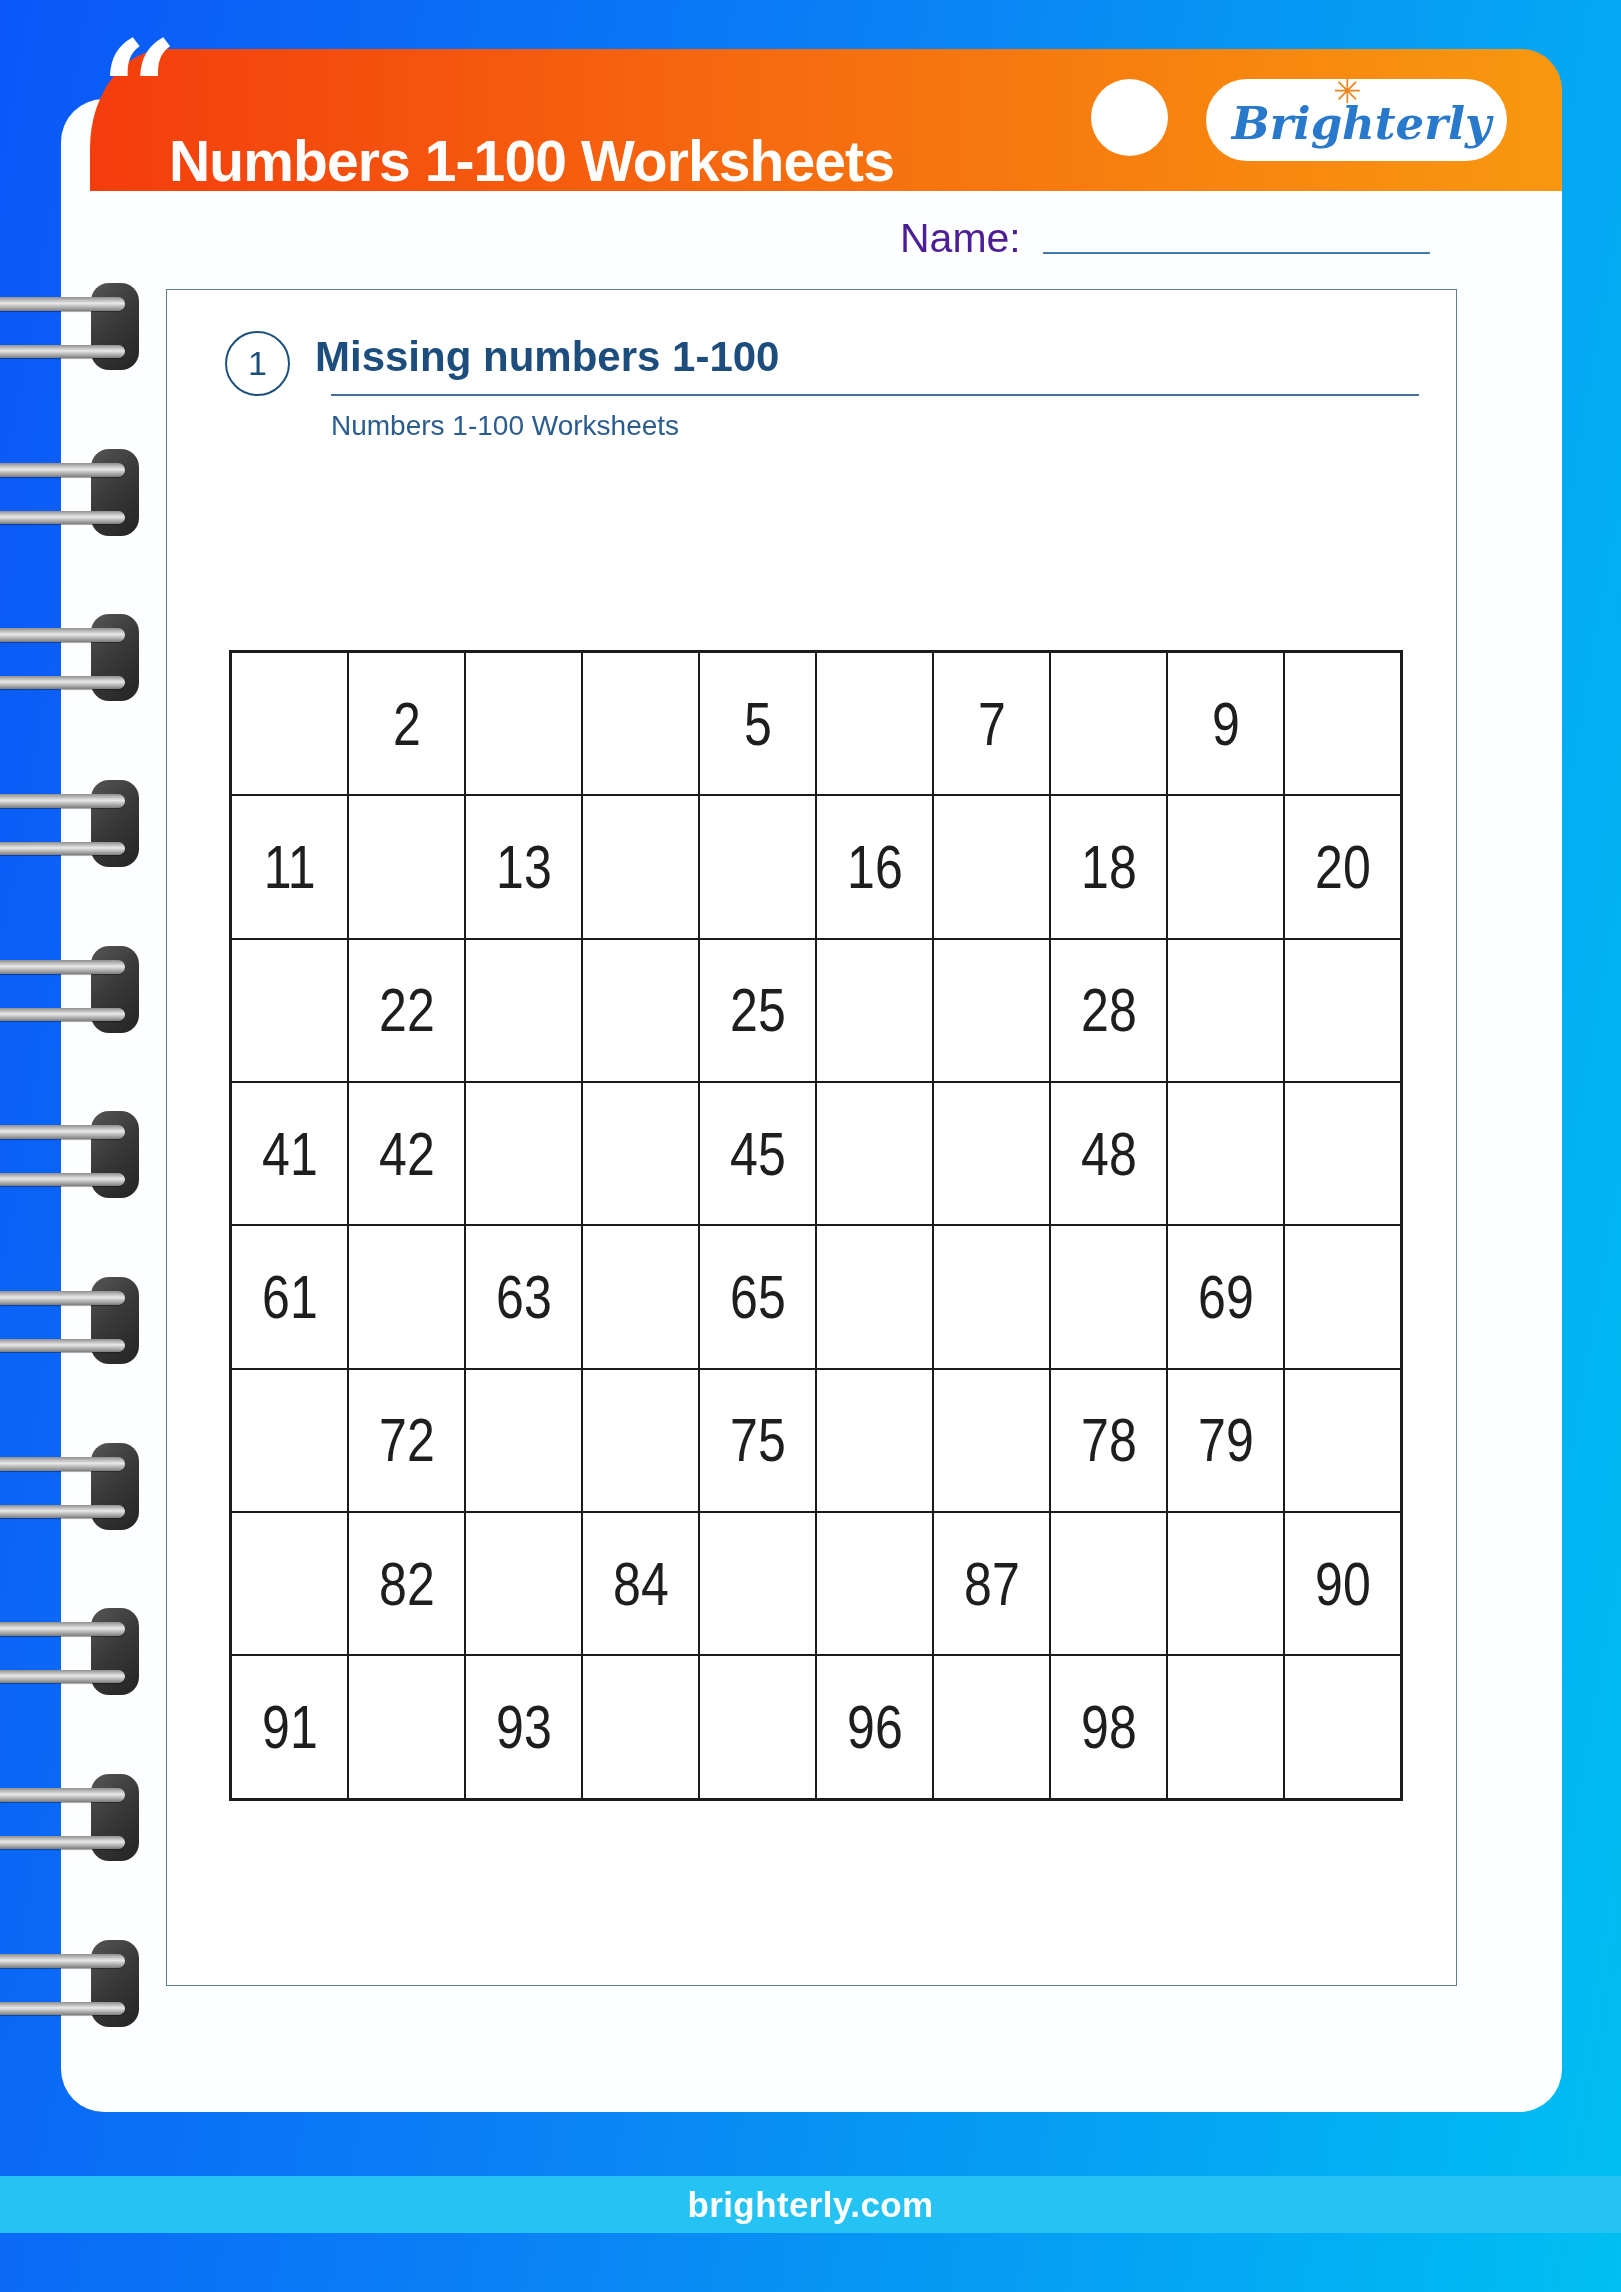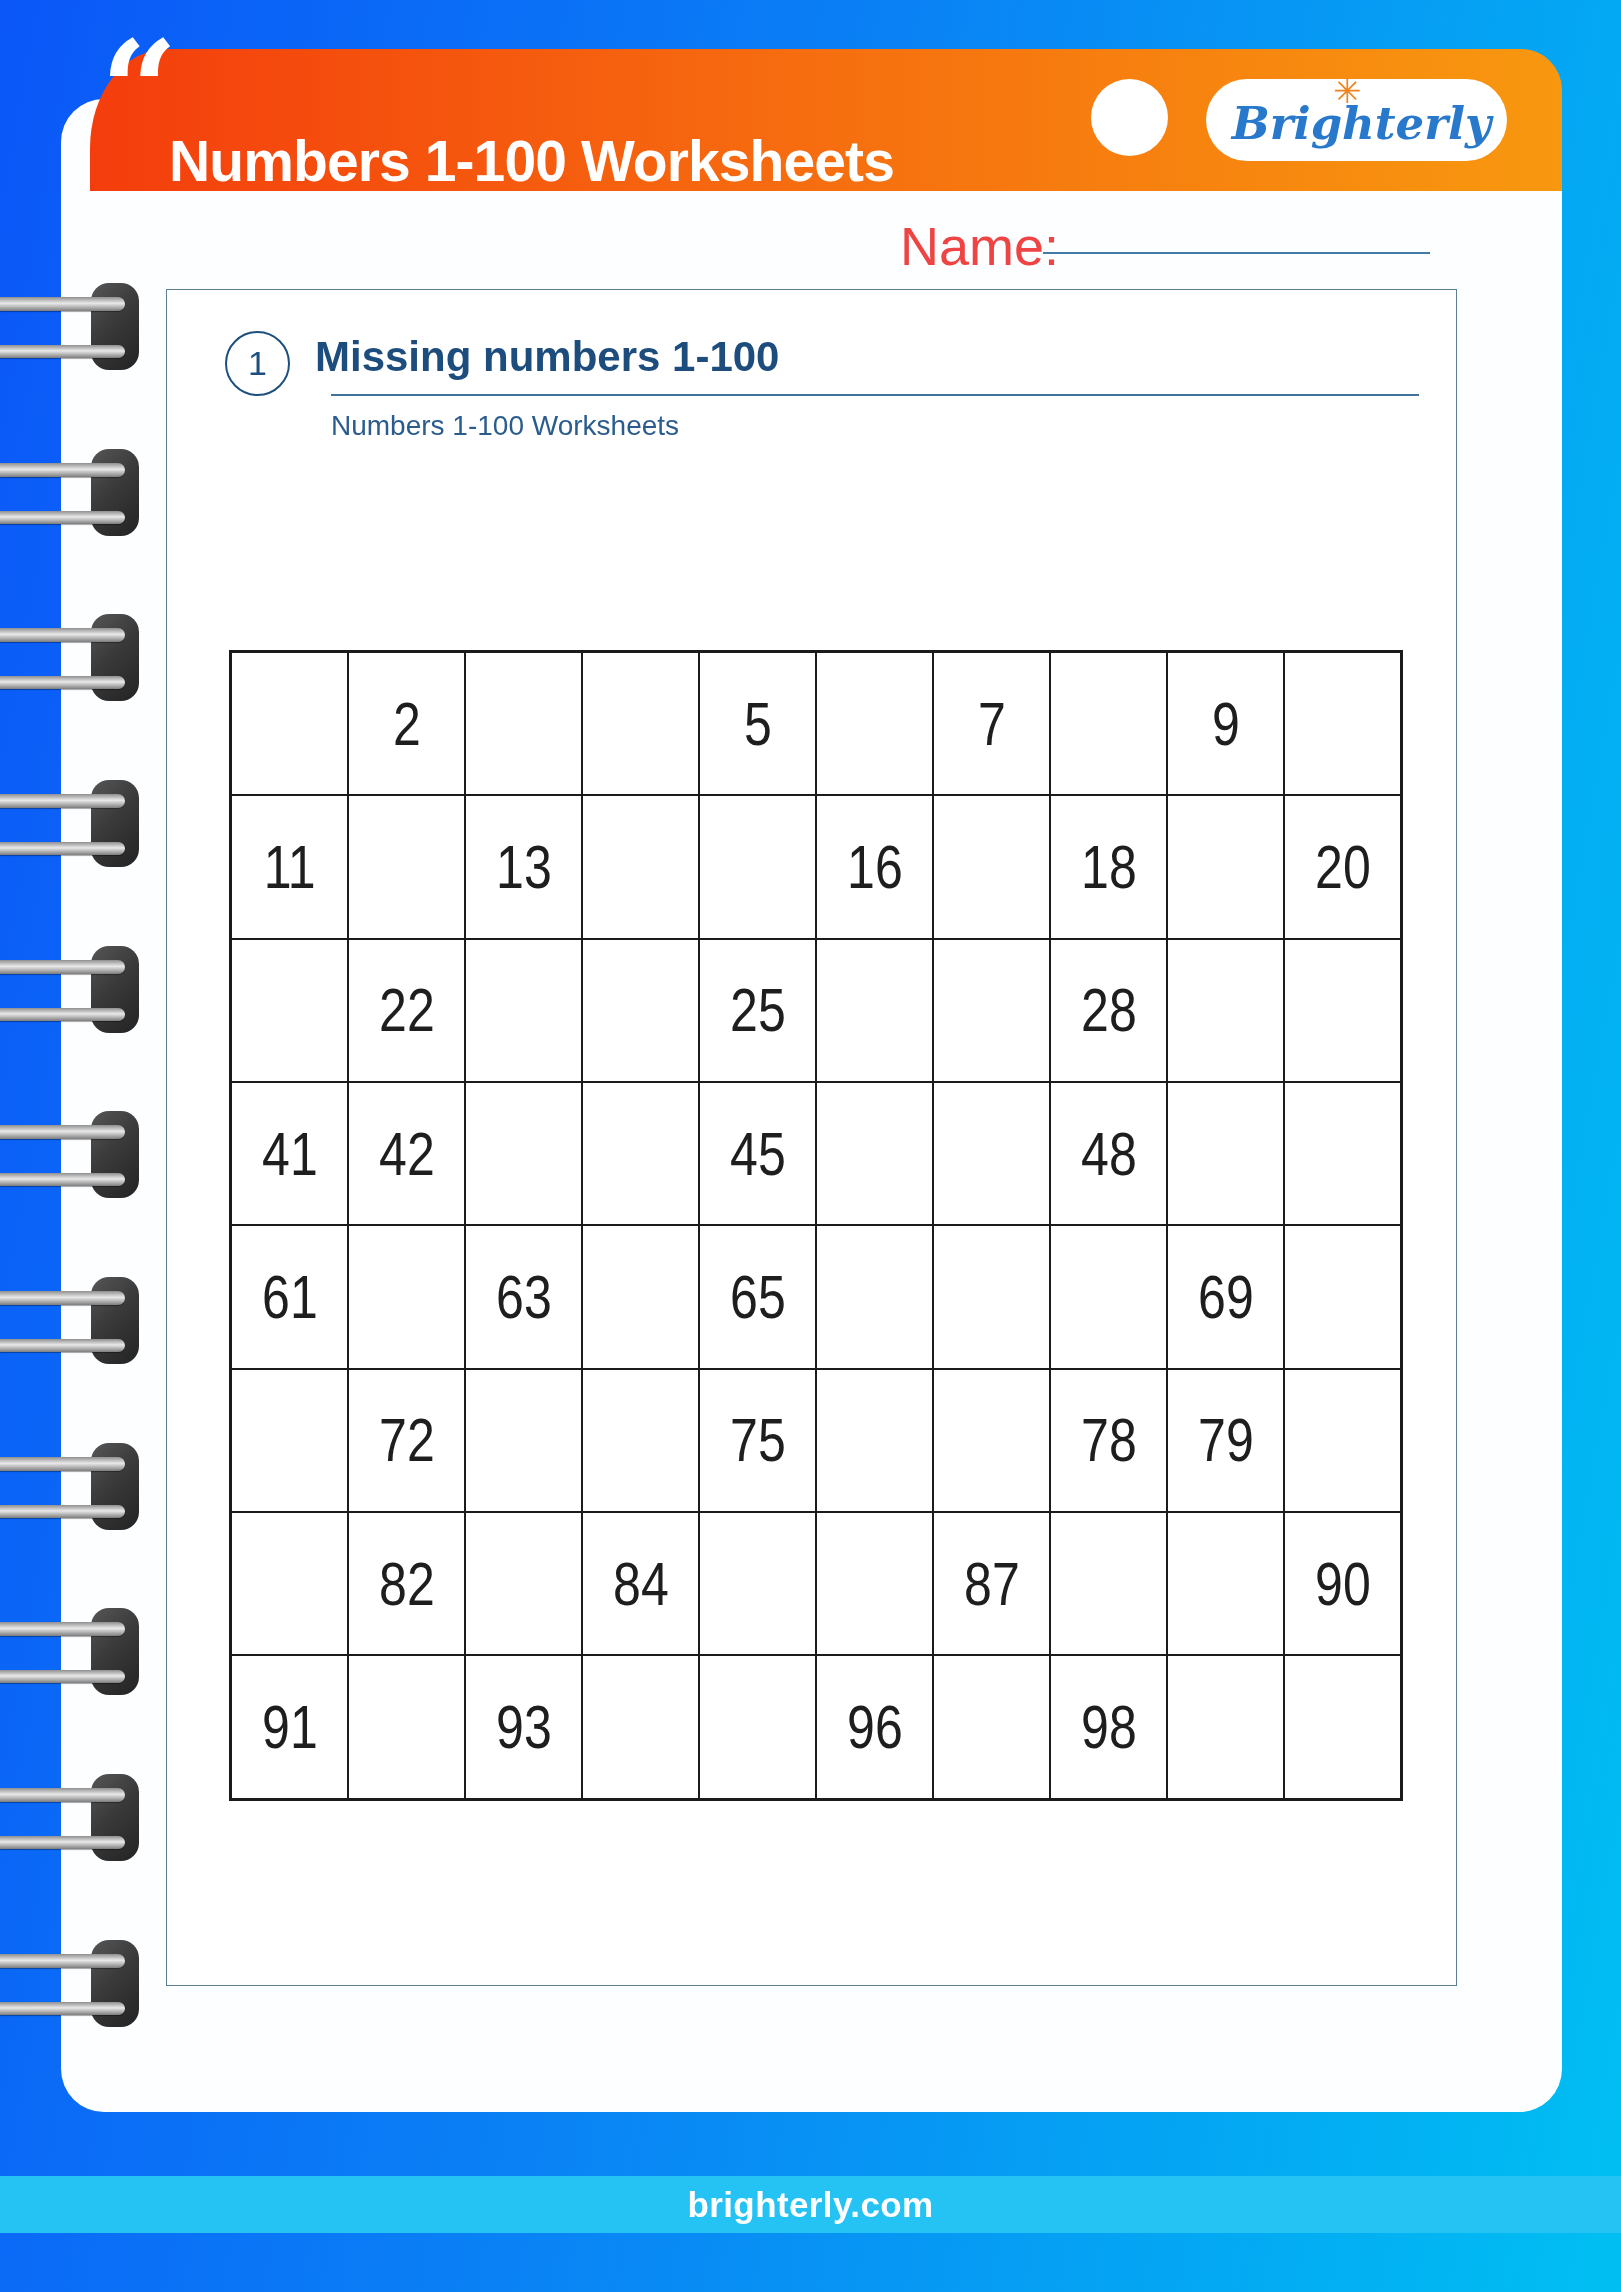--- a/index.html
+++ b/index.html
@@ -42,21 +42,21 @@
     font-family:"DejaVu Serif",serif;font-style:italic;font-weight:700;
     font-size:45px;color:#2878cc;
   }
   .sun-icon{
     position:absolute;left:127px;top:-7.2px;
     font-size:34px;color:#f0841c;font-family:"DejaVu Sans",sans-serif;
   }
   
   .name-label{
     position:absolute;left:900px;top:215px;z-index:2;
-    font-size:54px;color:#ef4444;
+    font-size:41px;color:#4c1d95;
   }
   .name-line{
     position:absolute;left:1043px;top:227px;width:387px;height:25px;z-index:2;
     border-bottom:2.7px solid #447aa8;
   }
   
   .frame{
     position:absolute;left:166px;top:289px;width:1291px;height:1697px;
     border:1.8px solid #5d7d92;box-sizing:border-box;z-index:2;background:#ffffff;
   }

